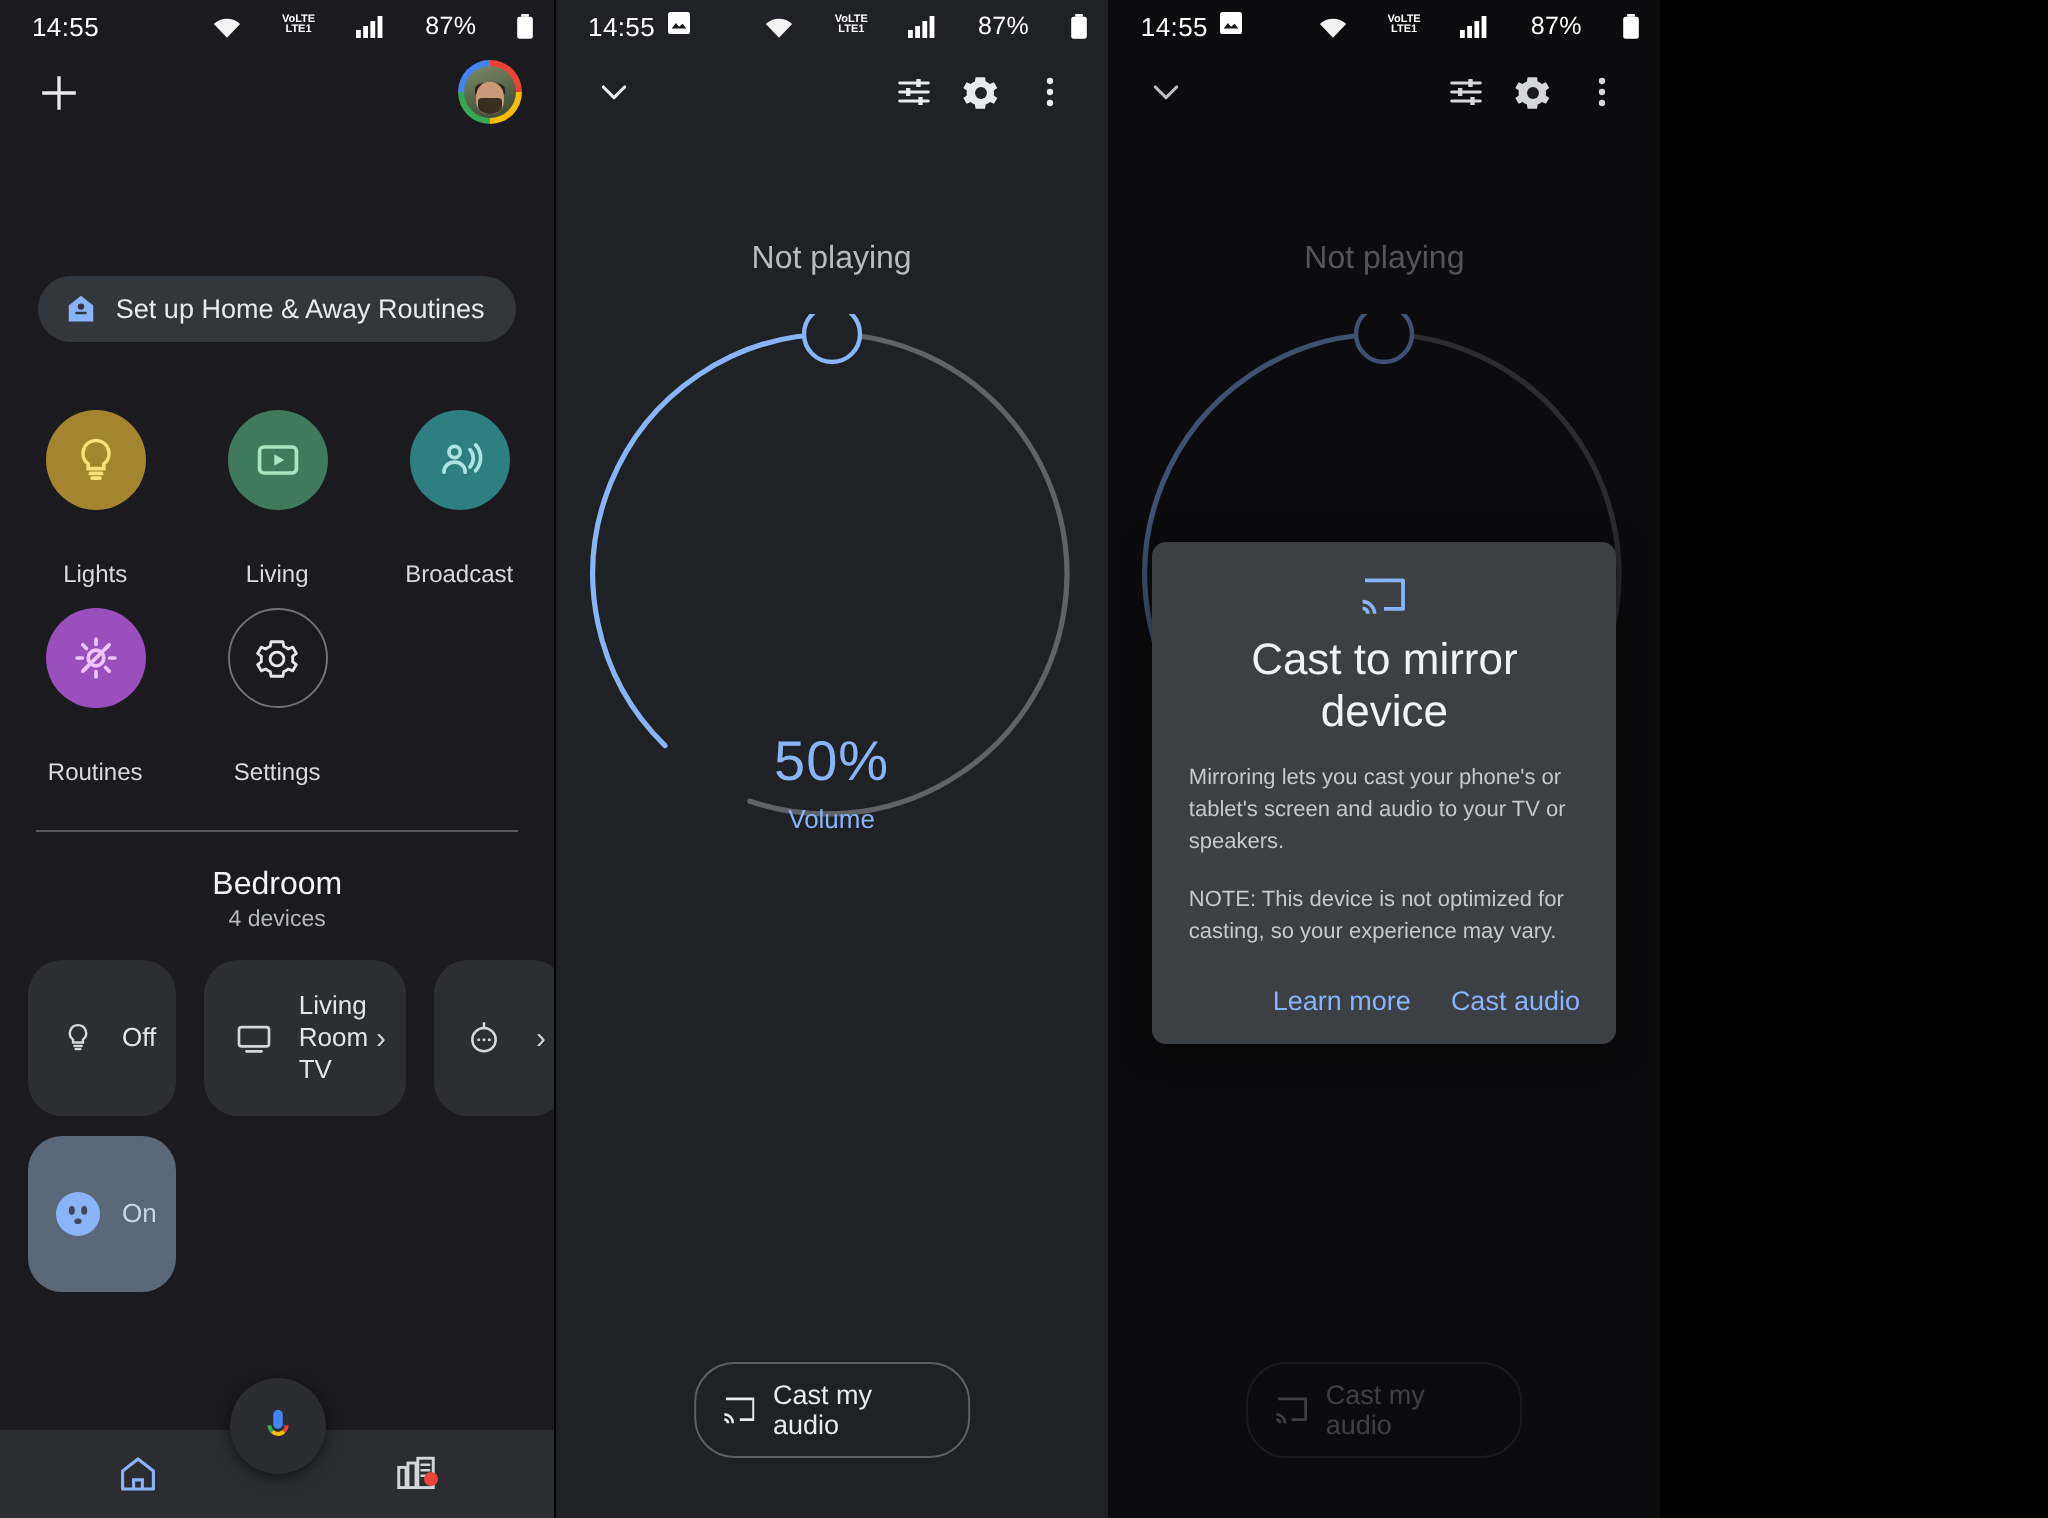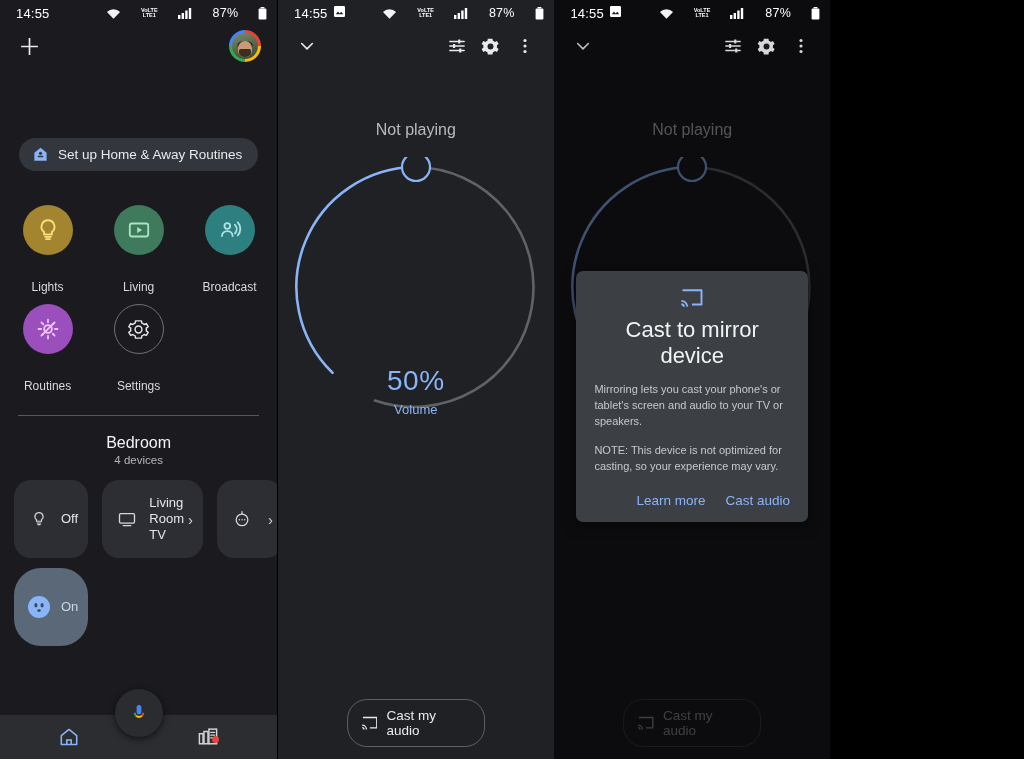--- a/index.html
+++ b/index.html
@@ -68,21 +68,21 @@
 
   
   .divider { height: 1px; background: #55585e; margin: 22px 18px 0 18px; }
   .room-title { text-align: center; margin-top: 18px; font-size: 16px; color: #f1f3f4; font-weight: 500; }
   .room-sub { text-align: center; margin-top: 2px; font-size: 11.5px; color: #b4b7bb; }
 
   
   .tiles { margin: 14px 14px 0 14px; display: grid; grid-template-columns: 1fr 1fr 1fr; gap: 10px 14px; }
   .tile { height: 78px; border-radius: 17px; background: #2c2e33; position: relative;
           display: flex; align-items: center; padding: 0 10px 0 12px; cursor: pointer; }
-  .tile.on { background: #5b6878; border-radius: 27px; }
+  .tile.on { background: #5b6878; }
   .tile-ico { width: 26px; flex: 0 0 26px; display: flex; align-items: center; justify-content: center; }
   .tile-txt { margin-left: 9px; font-size: 13px; color: #e3e5e8; line-height: 1.25; flex: 1; }
   .tile.on .tile-txt { color: #c9d6ea; }
   .tile-chev { color: #cfd2d6; font-size: 15px; margin-left: 4px; }
 
   
   .botnav { position: absolute; left: 0; bottom: 0; width: 100%; height: 44px; background: #2b2d31;
             display: flex; align-items: center; }
   .botnav .nb { flex: 1; display: flex; align-items: center; justify-content: center; cursor: pointer; position: relative; }
   .fab { position: absolute; left: 50%; bottom: 22px; transform: translateX(-50%);
@@ -92,21 +92,21 @@
   .badge-dot { position: absolute; width: 7px; height: 7px; border-radius: 50%; background: #e8453c; top: 10px; right: 58px; }
 
   
   .nowplay { text-align: center; margin-top: 55px; font-size: 16px; color: #b7bac0; }
   .dialwrap { position: relative; width: 260px; height: 260px; margin: 18px auto 0 auto; }
   .dialwrap svg { display:block; }
   .dial-pct { position: absolute; left: 0; right: 0; bottom: 20px; text-align: center;
               font-size: 28px; color: #8ab4f8; font-weight: 400; letter-spacing: .5px; }
   .dial-lbl { position: absolute; left: 0; right: 0; bottom: 0px; text-align: center;
               font-size: 13px; color: #8ab4f8; }
-  .castbtn { position: absolute; left: 50%; bottom: 12px; transform: translateX(-50%);
+  .castbtn { position: absolute; left: 50%; bottom: 30px; transform: translateX(-50%);
      display: inline-flex; align-items: center; gap: 9px; border: 1px solid #5d6066;
      border-radius: 20px; padding: 8px 18px 8px 14px; color: #e8eaed; font-size: 13.5px; cursor: pointer; }
   #panel-cast .castbtn { color:#8b8d91; border-color:#3b3d41; }
 
   
   .dialog { position: absolute; left: 22px; right: 22px; top: 271px; background: #3c3f44;
             border-radius: 7px; padding: 18px 18px 12px 18px; z-index: 50; box-shadow: 0 3px 14px rgba(0,0,0,.5); }
   .dlg-ico { display: flex; justify-content: center; }
   .dlg-title { text-align: center; margin-top: 9px; font-size: 22px; color: #f1f3f4; }
   .dlg-body { margin-top: 13px; font-size: 11px; line-height: 1.45; color: #c6c8cc; }

